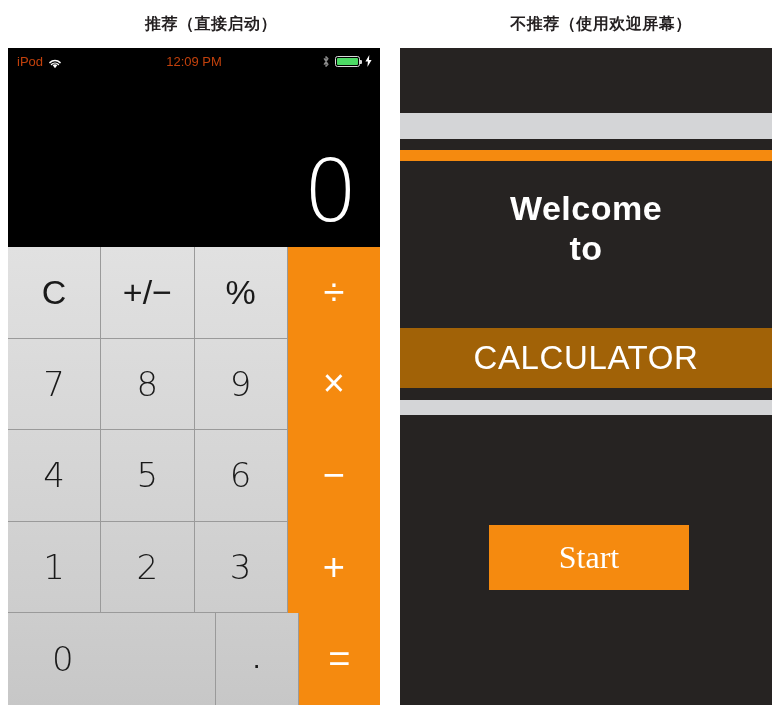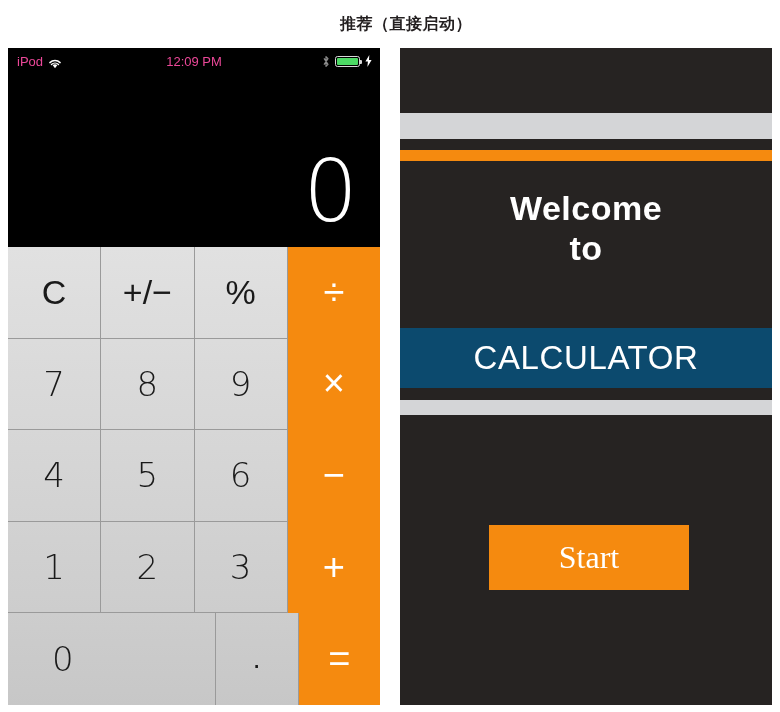--- a/index.html
+++ b/index.html
@@ -22,21 +22,21 @@
     padding-left:32px;
   }
 
   
   .phone-left{
     position:absolute;left:8px;top:48px;width:372px;height:657px;
     background:#000;overflow:hidden;
   }
   .statusbar{
     position:absolute;left:0;top:0;width:372px;height:26px;
-    background:#000;color:#ec4899;
+    background:#000;color:#c2410c;
     display:flex;align-items:center;
     font-size:13px;
   }
   .sb-left{position:absolute;left:9px;display:flex;align-items:center;gap:5px;}
   .sb-center{position:absolute;left:0;width:372px;text-align:center;font-weight:normal;font-size:13px;}
   .sb-right{position:absolute;right:8px;display:flex;align-items:center;gap:5px;}
   .wifi-icon{display:inline-block;width:14px;height:11px;position:relative;top:1px;}
   .bt-icon{display:inline-block;width:8px;height:13px;}
   .battery{
     display:inline-block;width:25px;height:11px;
@@ -107,41 +107,42 @@
   .welcome-wrap{
     position:absolute;left:0;top:140px;width:372px;
     text-align:center;color:#fff;
   }
   .welcome-line{
     font-size:34px;font-weight:bold;line-height:1.18;
     letter-spacing:0.5px;
   }
   .band-calc{
     position:absolute;left:0;top:280px;width:372px;height:60px;
-    background:#0c4a6e;
+    background:#a16207;
     display:flex;align-items:center;justify-content:center;
   }
   .calc-label{
     color:#fff;font-size:33px;font-weight:400;letter-spacing:0.6px;
   }
   .band-mid-gray{top:352px;height:15px;}
   .start-btn{
     position:absolute;left:89px;top:477px;width:200px;height:65px;
     background:#f58a0f;
     display:flex;align-items:center;justify-content:center;
     cursor:pointer;
     font-family:Liberation Serif, serif;
   }
   .start-label{color:#fff;font-size:32px;font-weight:400;}
 </style>
 </head>
 <body>
 
 <div class="captions">
   <div class="caption">推荐（直接启动）</div>
+  <div class="caption">不推荐（使用欢迎屏幕）</div>
 </div>
 
 <div class="phone-left">
 
   <div class="statusbar">
     <div class="sb-left">
       <span>iPod</span>
       <span class="wifi-icon">
         <svg width="14" height="11" viewBox="0 0 14 11">
           <path d="M7 10.2 L4.6 7.1 a3.9 3.9 0 0 1 4.8 0 Z" fill="#ffffff"></path>

